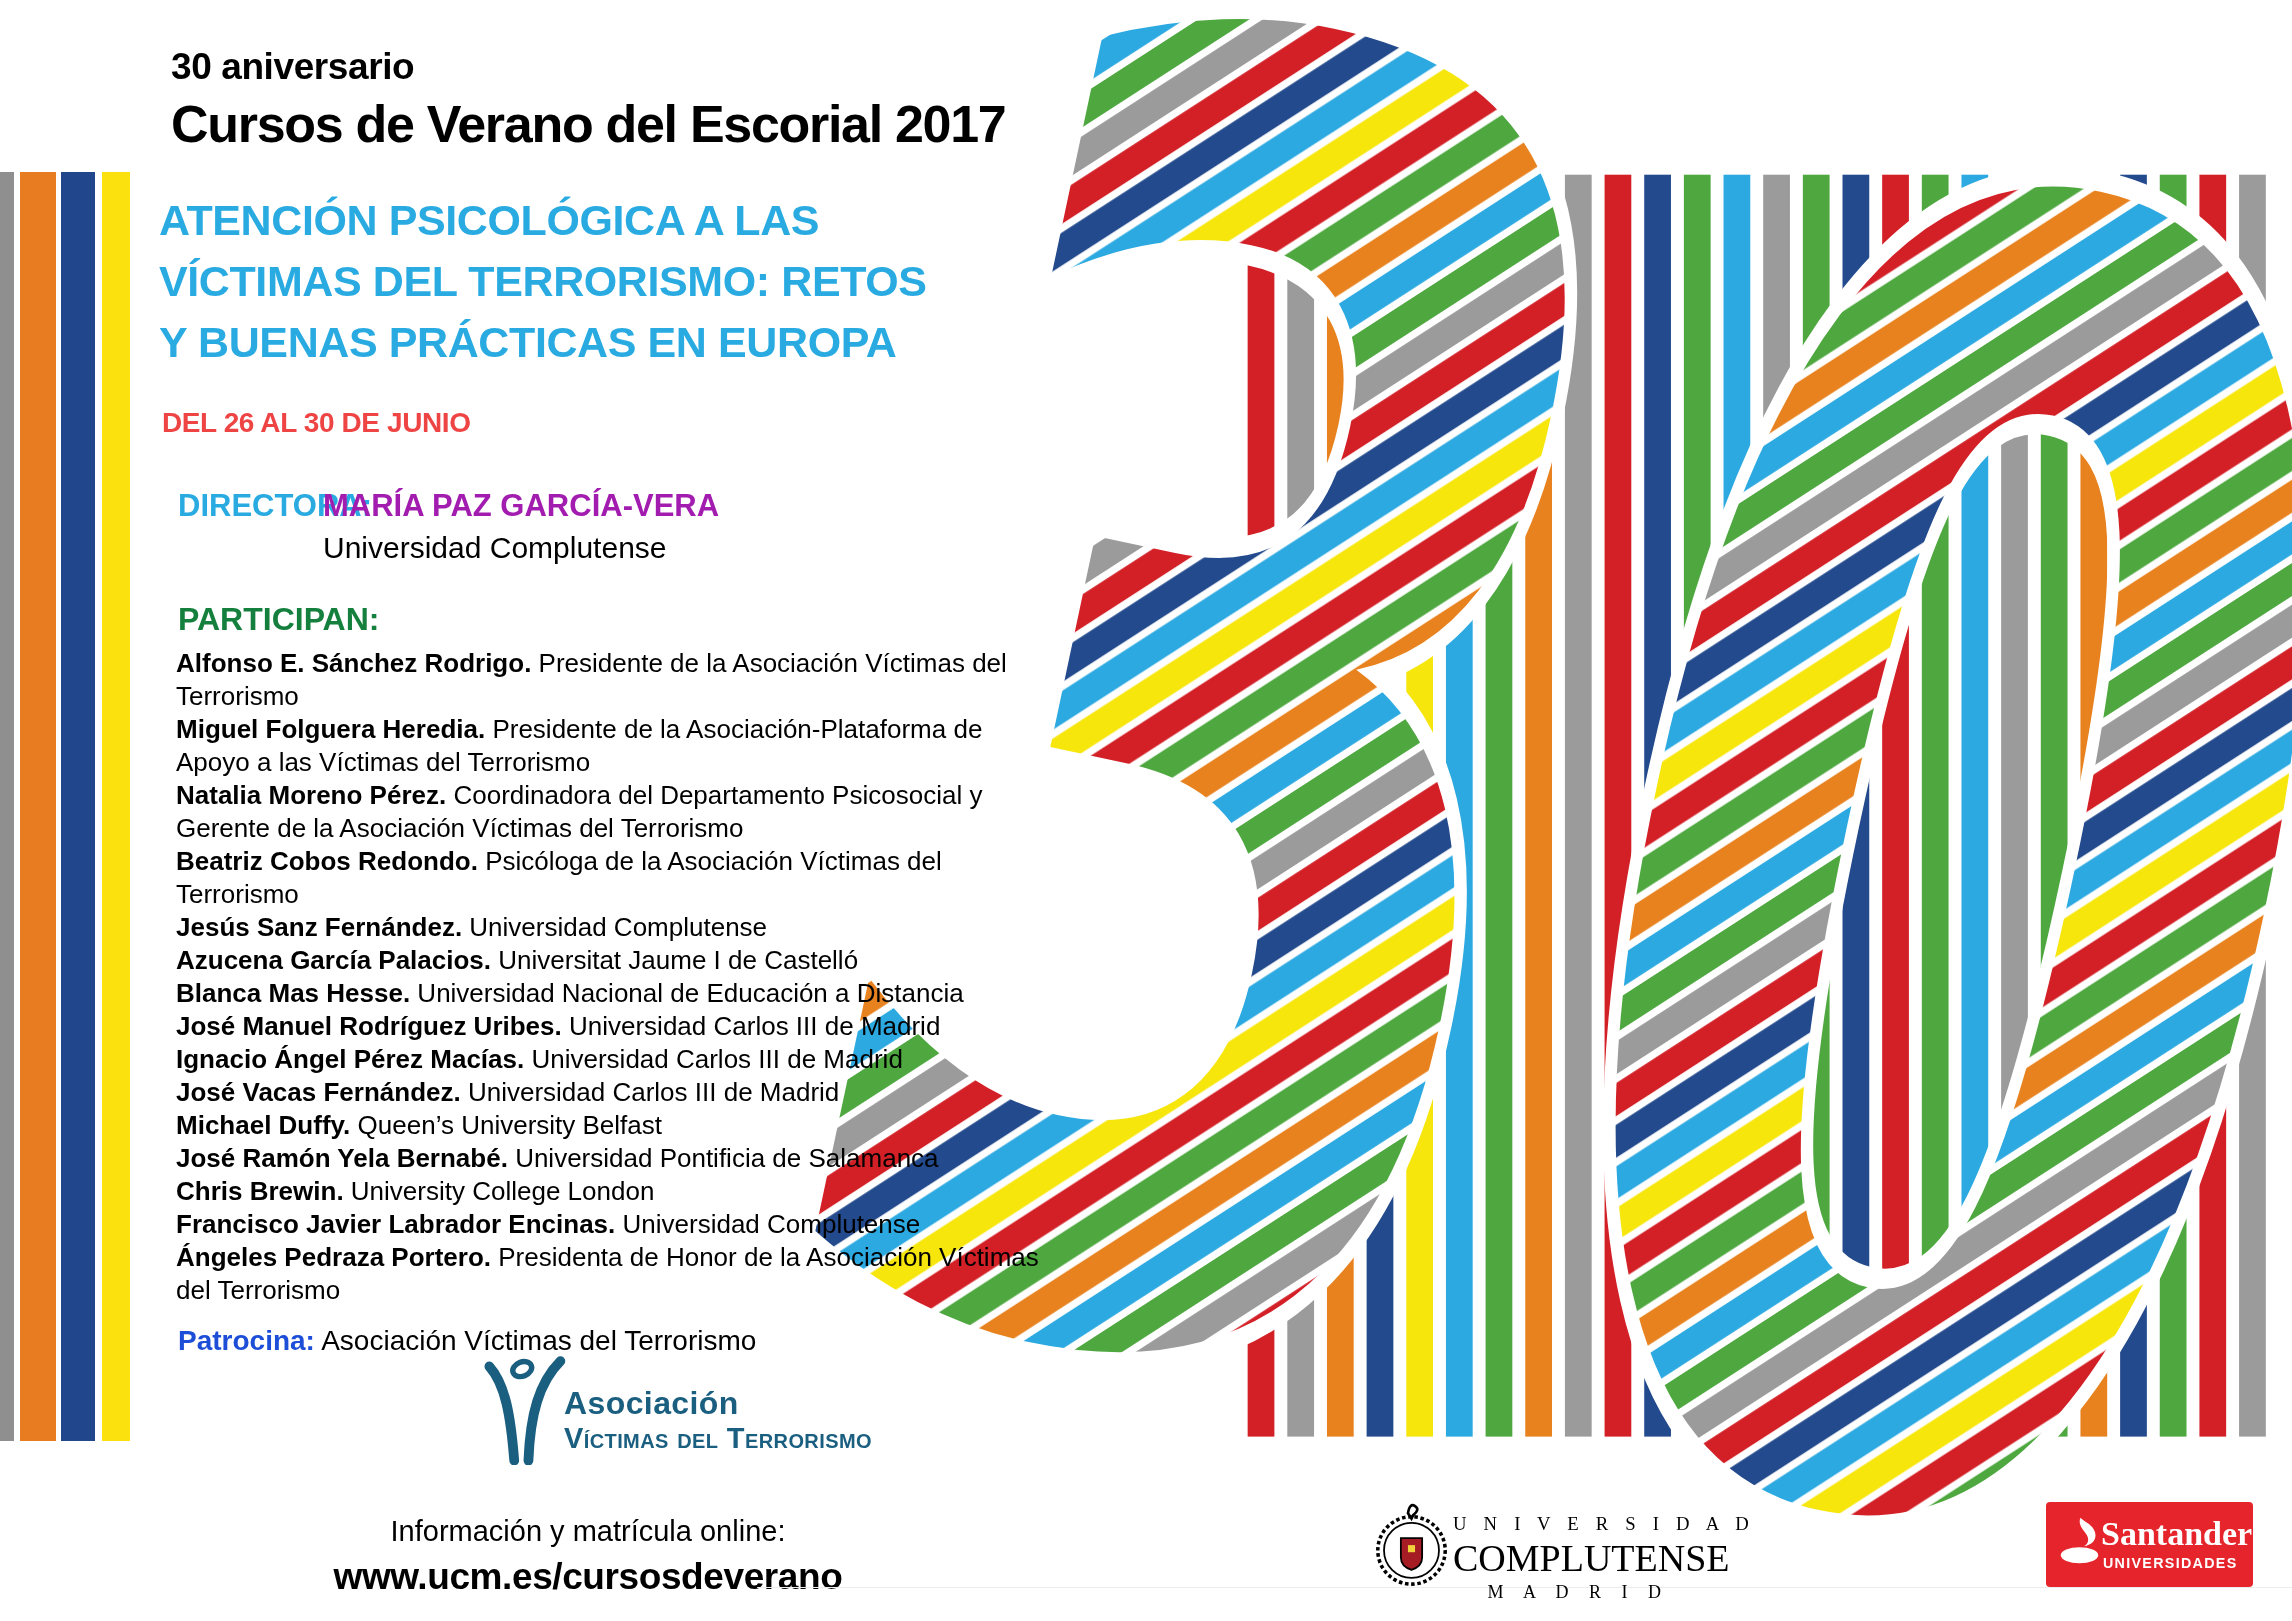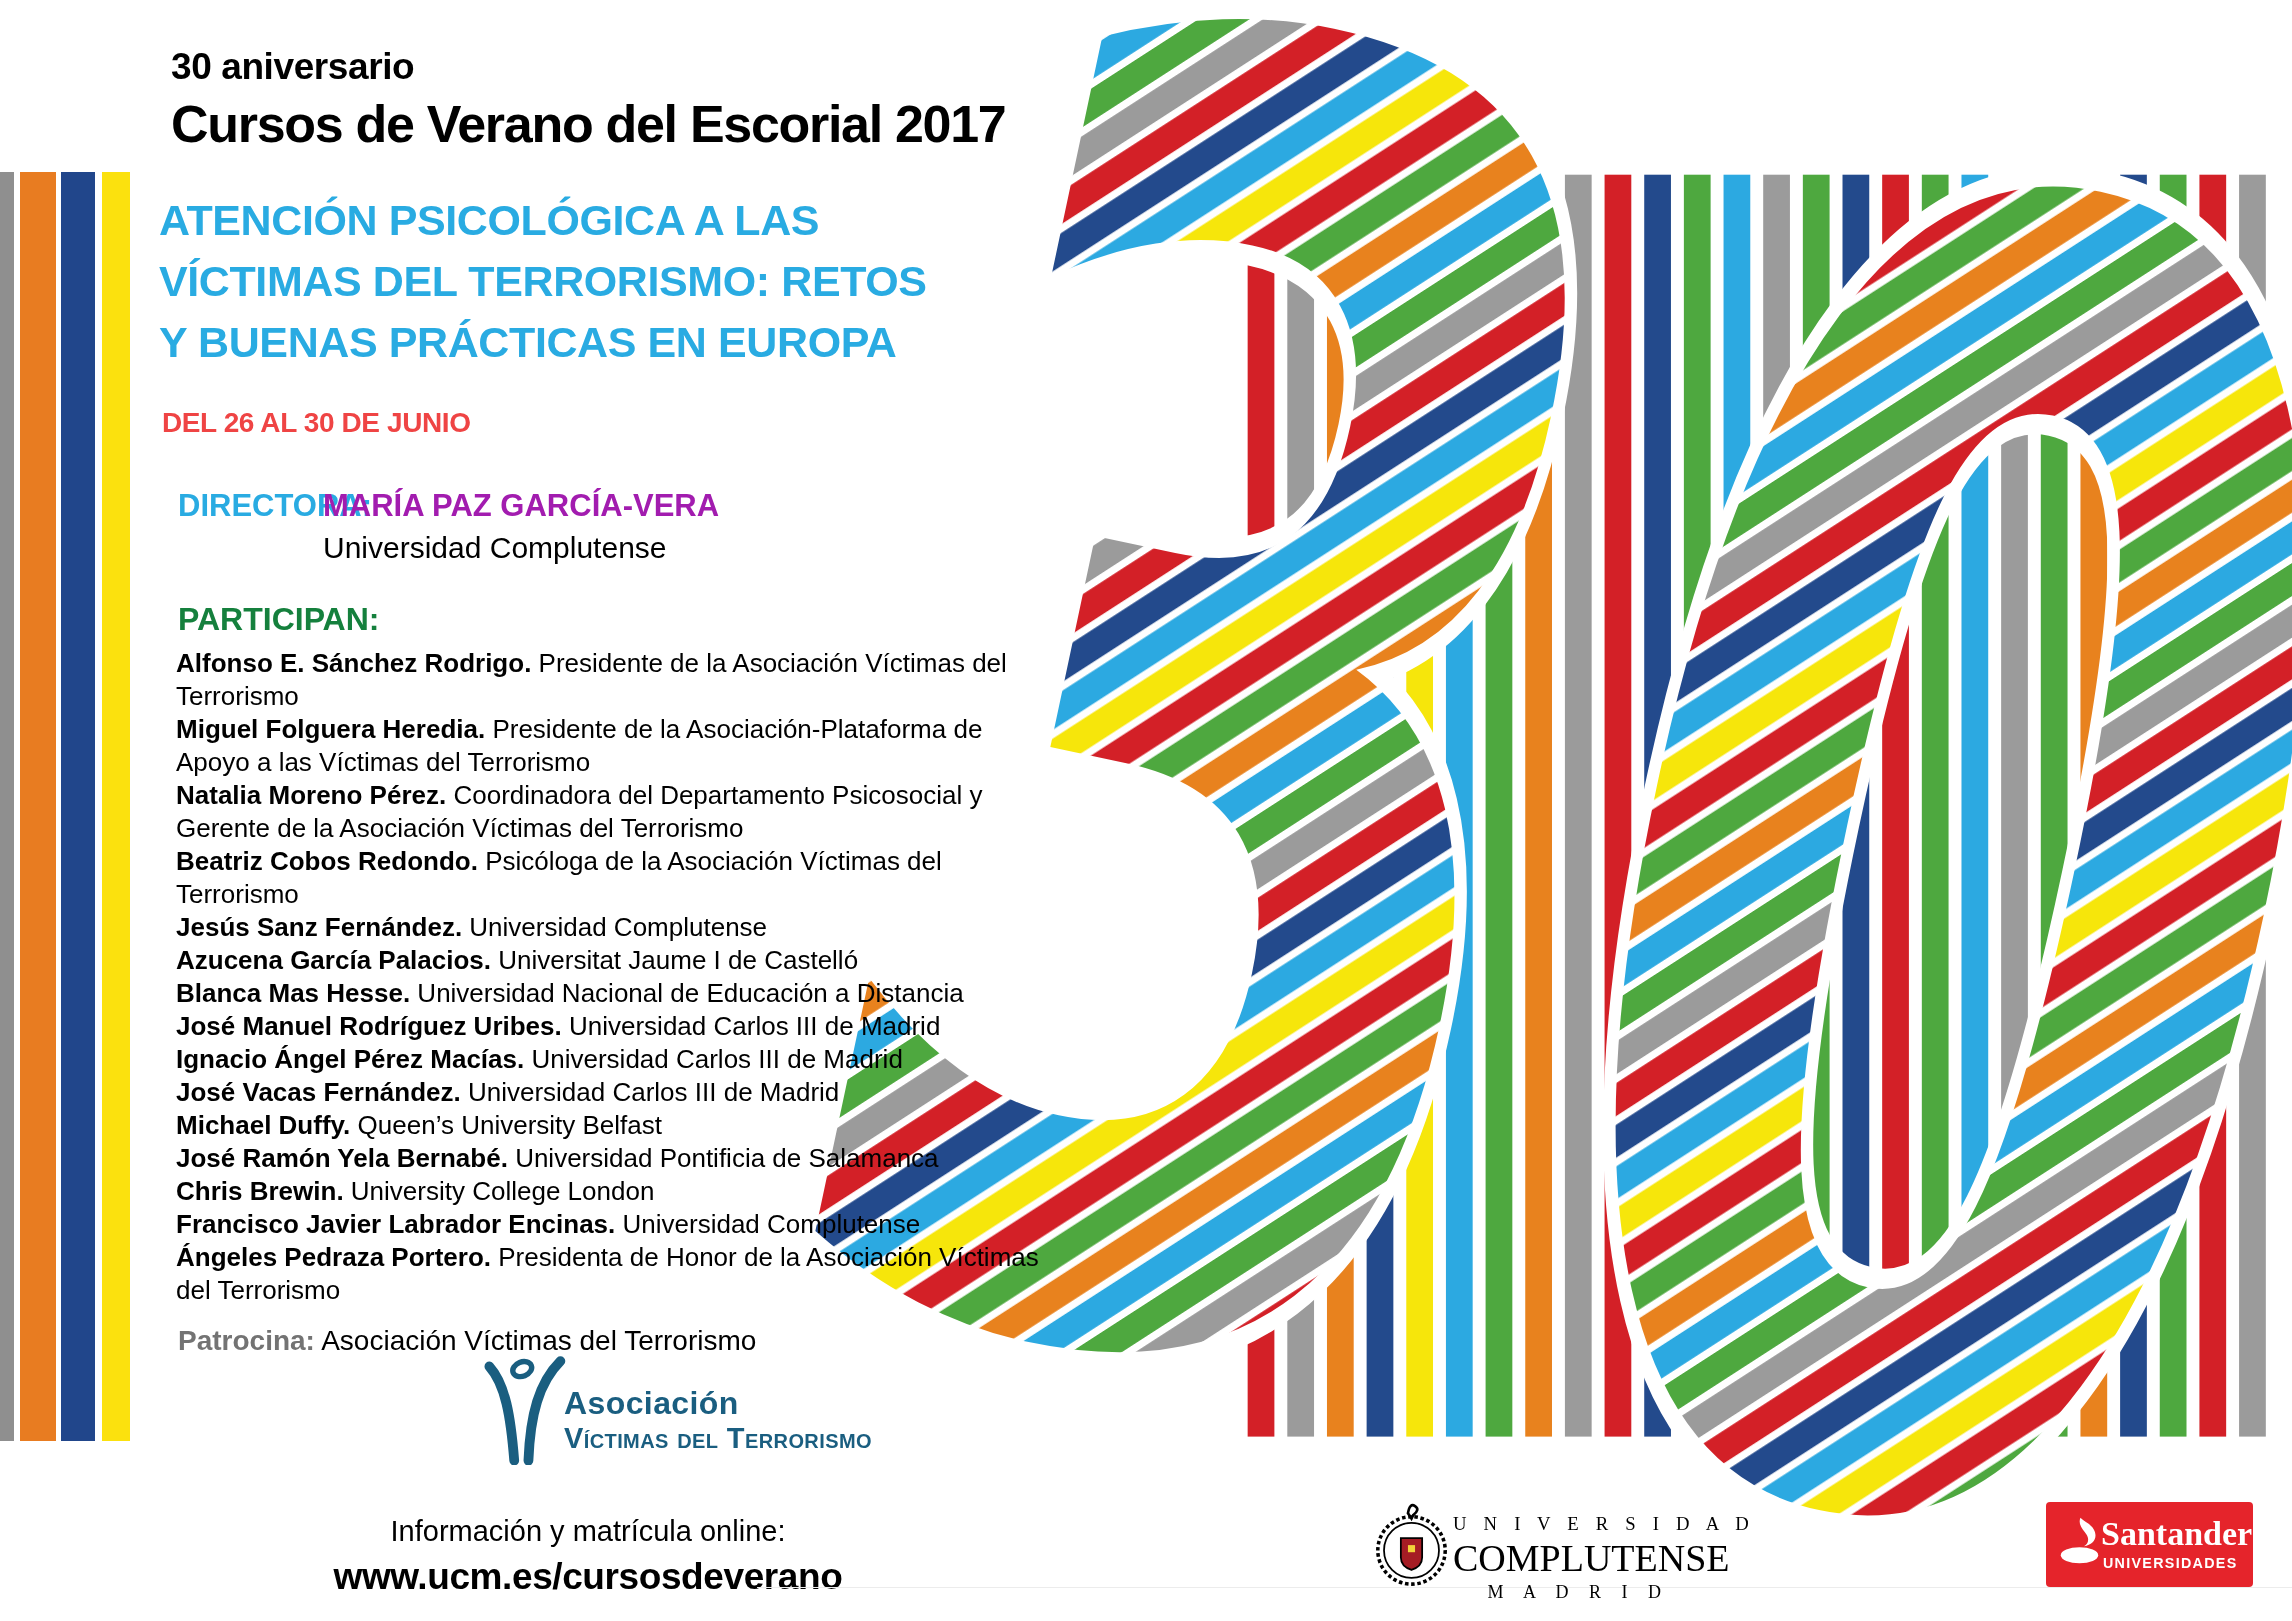--- a/index.html
+++ b/index.html
@@ -29,21 +29,21 @@
 
   
   .part-label{position:absolute;left:178px;top:601px;font-size:32px;font-weight:bold;color:#15803d;}
   .part-list{position:absolute;left:176px;top:647px;width:878px;font-size:26px;line-height:33px;}
   .p-entry{margin:0;}
   .p-name{font-weight:bold;}
   .p-name::after{content:".\0020";}
 
   
   .patrocina{position:absolute;left:178px;top:1325px;font-size:28px;}
-  .patrocina .lab{font-weight:bold;color:#737373;}
+  .patrocina .lab{font-weight:bold;color:#1d4ed8;}
 
   
   .avt{position:absolute;left:475px;top:1354px;width:463px;height:116px;}
   .avt-fig{position:absolute;left:0;top:0;}
   .avt-t1{position:absolute;left:89px;top:31px;font-size:32px;font-weight:bold;color:#1a5e80;letter-spacing:0.4px;}
   .avt-t2{position:absolute;left:89px;top:68px;font-size:29px;font-weight:bold;color:#1a5e80;
           font-variant:small-caps;letter-spacing:0.4px;}
 
   
   .info-block{position:absolute;left:285px;top:1515px;width:606px;text-align:center;}

